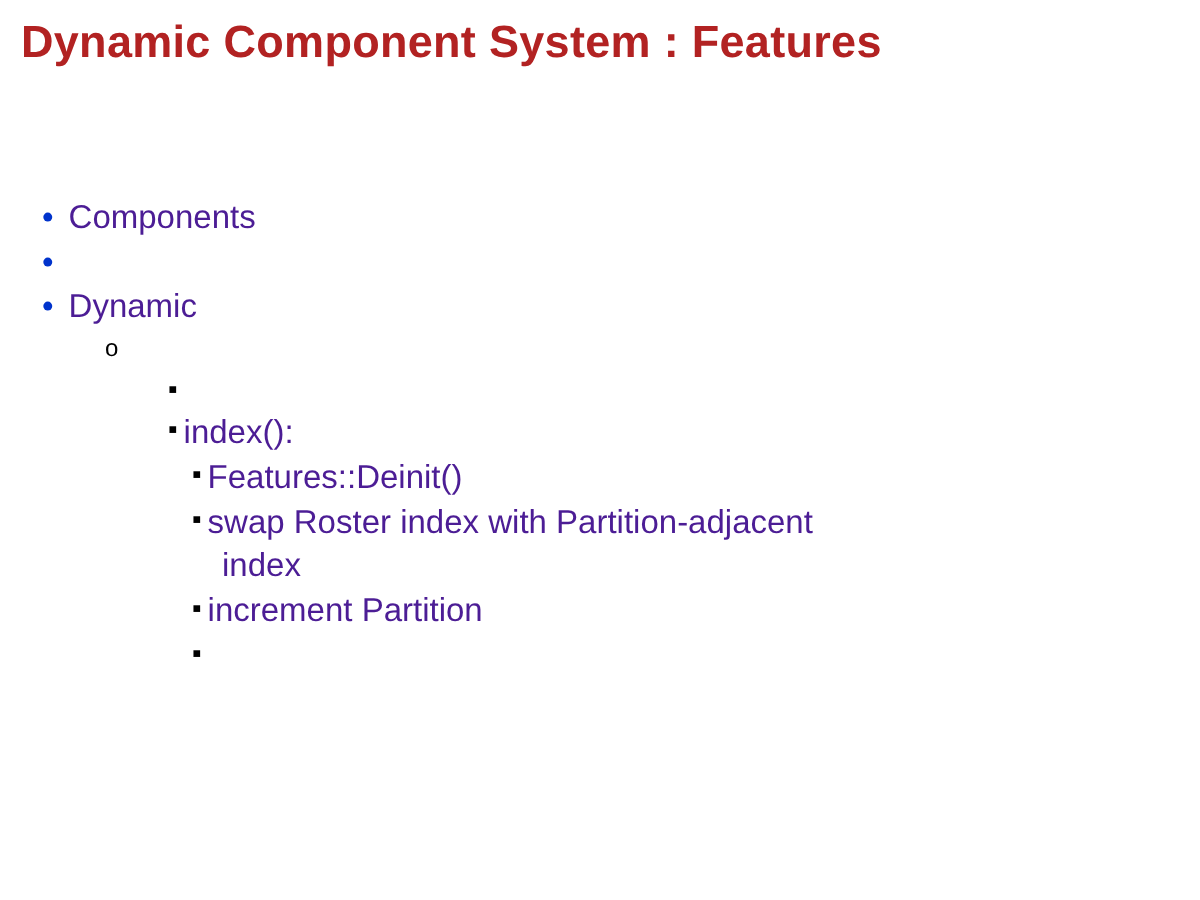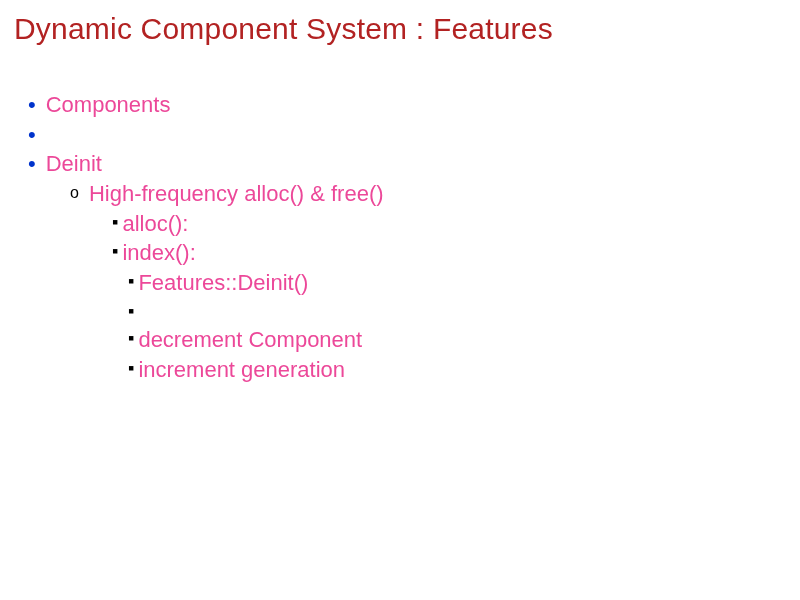--- a/index.html
+++ b/index.html
@@ -9,22 +9,22 @@
     background: #ffffff;
     font-family: Verdana, Geneva, sans-serif;
     overflow: hidden;
   }
   .slide {
     padding: 12px 14px;
   }
   .title {
     color: #b22222;
     font-size: 30px;
-    font-weight: 400;
-    margin-bottom: 44px;
+    font-weight: 700;
+    margin-bottom: 84px;
     letter-spacing: 0.2px;
   }
   .content {
     color: #000000;
     font-size: 22px;
     line-height: 1.35;
     padding-left: 14px;
   }
   .level1 {
     display: flex;
@@ -66,21 +66,21 @@
   .level4 .bullet {
     color: #000000;
     margin-right: 4px;
     font-size: 18px;
     line-height: 1.5;
   }
   .level4-cont {
     padding-left: 120px;
   }
   .txt {
-    color: #ec4899;
+    color: #4c1d95;
   }
 </style>
 </head>
 <body>
 
 <div class="slide">
   <h1 class="title">Dynamic Component System : Features</h1>
 
   <div class="content">
 
@@ -88,51 +88,52 @@
       <span class="bullet">•</span>
       <span class="txt">Components</span>
     </div>
 
     <div class="level1">
       <span class="bullet">•</span>
     </div>
 
     <div class="level1">
       <span class="bullet">•</span>
-      <span class="txt">Deinit</span>
+      <span class="txt">Dynamic</span>
     </div>
 
     <div class="level2">
       <span class="bullet">o</span>
-      <span class="txt">High-frequency alloc() &amp; free()</span>
     </div>
 
     <div class="level3">
       <span class="bullet">▪</span>
-      <span class="txt">alloc():</span>
     </div>
 
     <div class="level3">
       <span class="bullet">▪</span>
       <span class="txt">index():</span>
     </div>
 
     <div class="level4">
       <span class="bullet">▪</span>
       <span class="txt">Features::Deinit()</span>
     </div>
 
     <div class="level4">
       <span class="bullet">▪</span>
+      <span class="txt">swap Roster index with Partition-adjacent</span>
+    </div>
+    <div class="level4-cont">
+      <span class="txt">index</span>
     </div>
 
     <div class="level4">
       <span class="bullet">▪</span>
-      <span class="txt">decrement Component</span>
+      <span class="txt">increment Partition</span>
     </div>
 
     <div class="level4">
       <span class="bullet">▪</span>
-      <span class="txt">increment generation</span>
     </div>
 
   </div>
 </div>
 
 </body></html>

